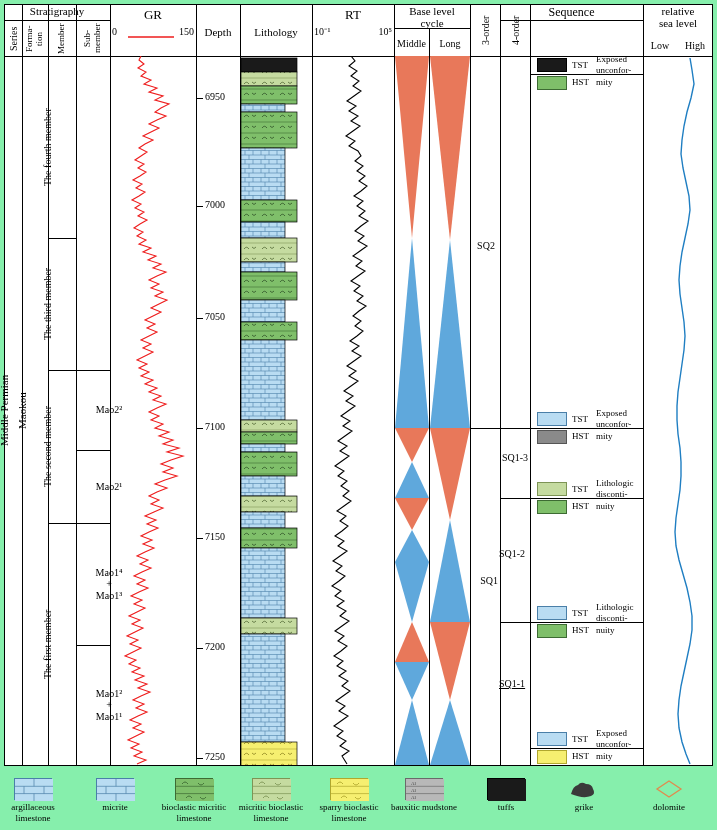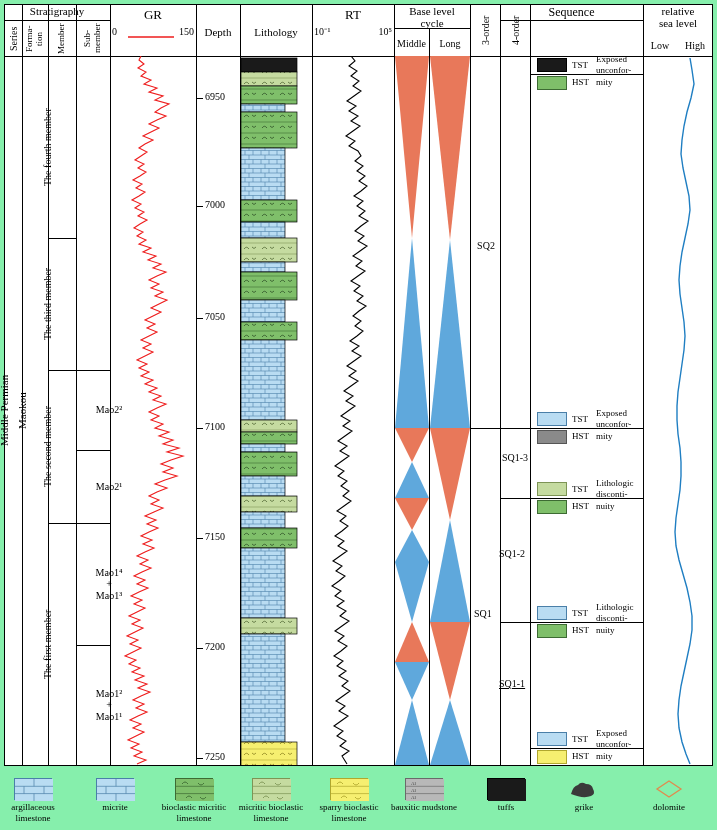--- a/index.html
+++ b/index.html
@@ -268,21 +268,21 @@
     <polygon points="0,0 40,0 20,184" fill="#e8785a"></polygon>
     <polygon points="20,184 40,372 0,372" fill="#5fa8dc"></polygon>
     <polygon points="0,372 40,372 20,464" fill="#e8785a"></polygon>
     <polygon points="20,464 40,566 0,566" fill="#5fa8dc"></polygon>
     <polygon points="0,566 40,566 20,644" fill="#e8785a"></polygon>
     <polygon points="20,644 40,709 0,709" fill="#5fa8dc"></polygon>
   </svg>
 
   <div class="hline" style="left:470px; top:428px; width:30px;"></div>
   <div class="seq-lbl" style="left:474px; top:240px; width:24px; text-align:center;">SQ2</div>
-  <div class="seq-lbl" style="left:474px; top:608px; width:24px; text-align:left;">SQ1</div>
+  <div class="seq-lbl" style="left:474px; top:575px; width:24px; text-align:right;">SQ1</div>
 
   <div class="hline" style="left:500px; top:428px; width:30px;"></div>
   <div class="hline" style="left:500px; top:498px; width:30px;"></div>
   <div class="hline" style="left:500px; top:622px; width:30px;"></div>
   <div class="seq-lbl" style="left:499px; top:452px; width:32px; text-align:center;">SQ1-3</div>
   <div class="seq-lbl" style="left:499px; top:548px; width:32px; text-align:left;">SQ1-2</div>
   <div class="seq-lbl" style="left:499px; top:678px; width:32px; text-decoration:underline;">SQ1-1</div>
 
   <div id="boundary-rows">
       <div class="hline" style="left: 530px; top: 74px; width: 113px;"></div>

